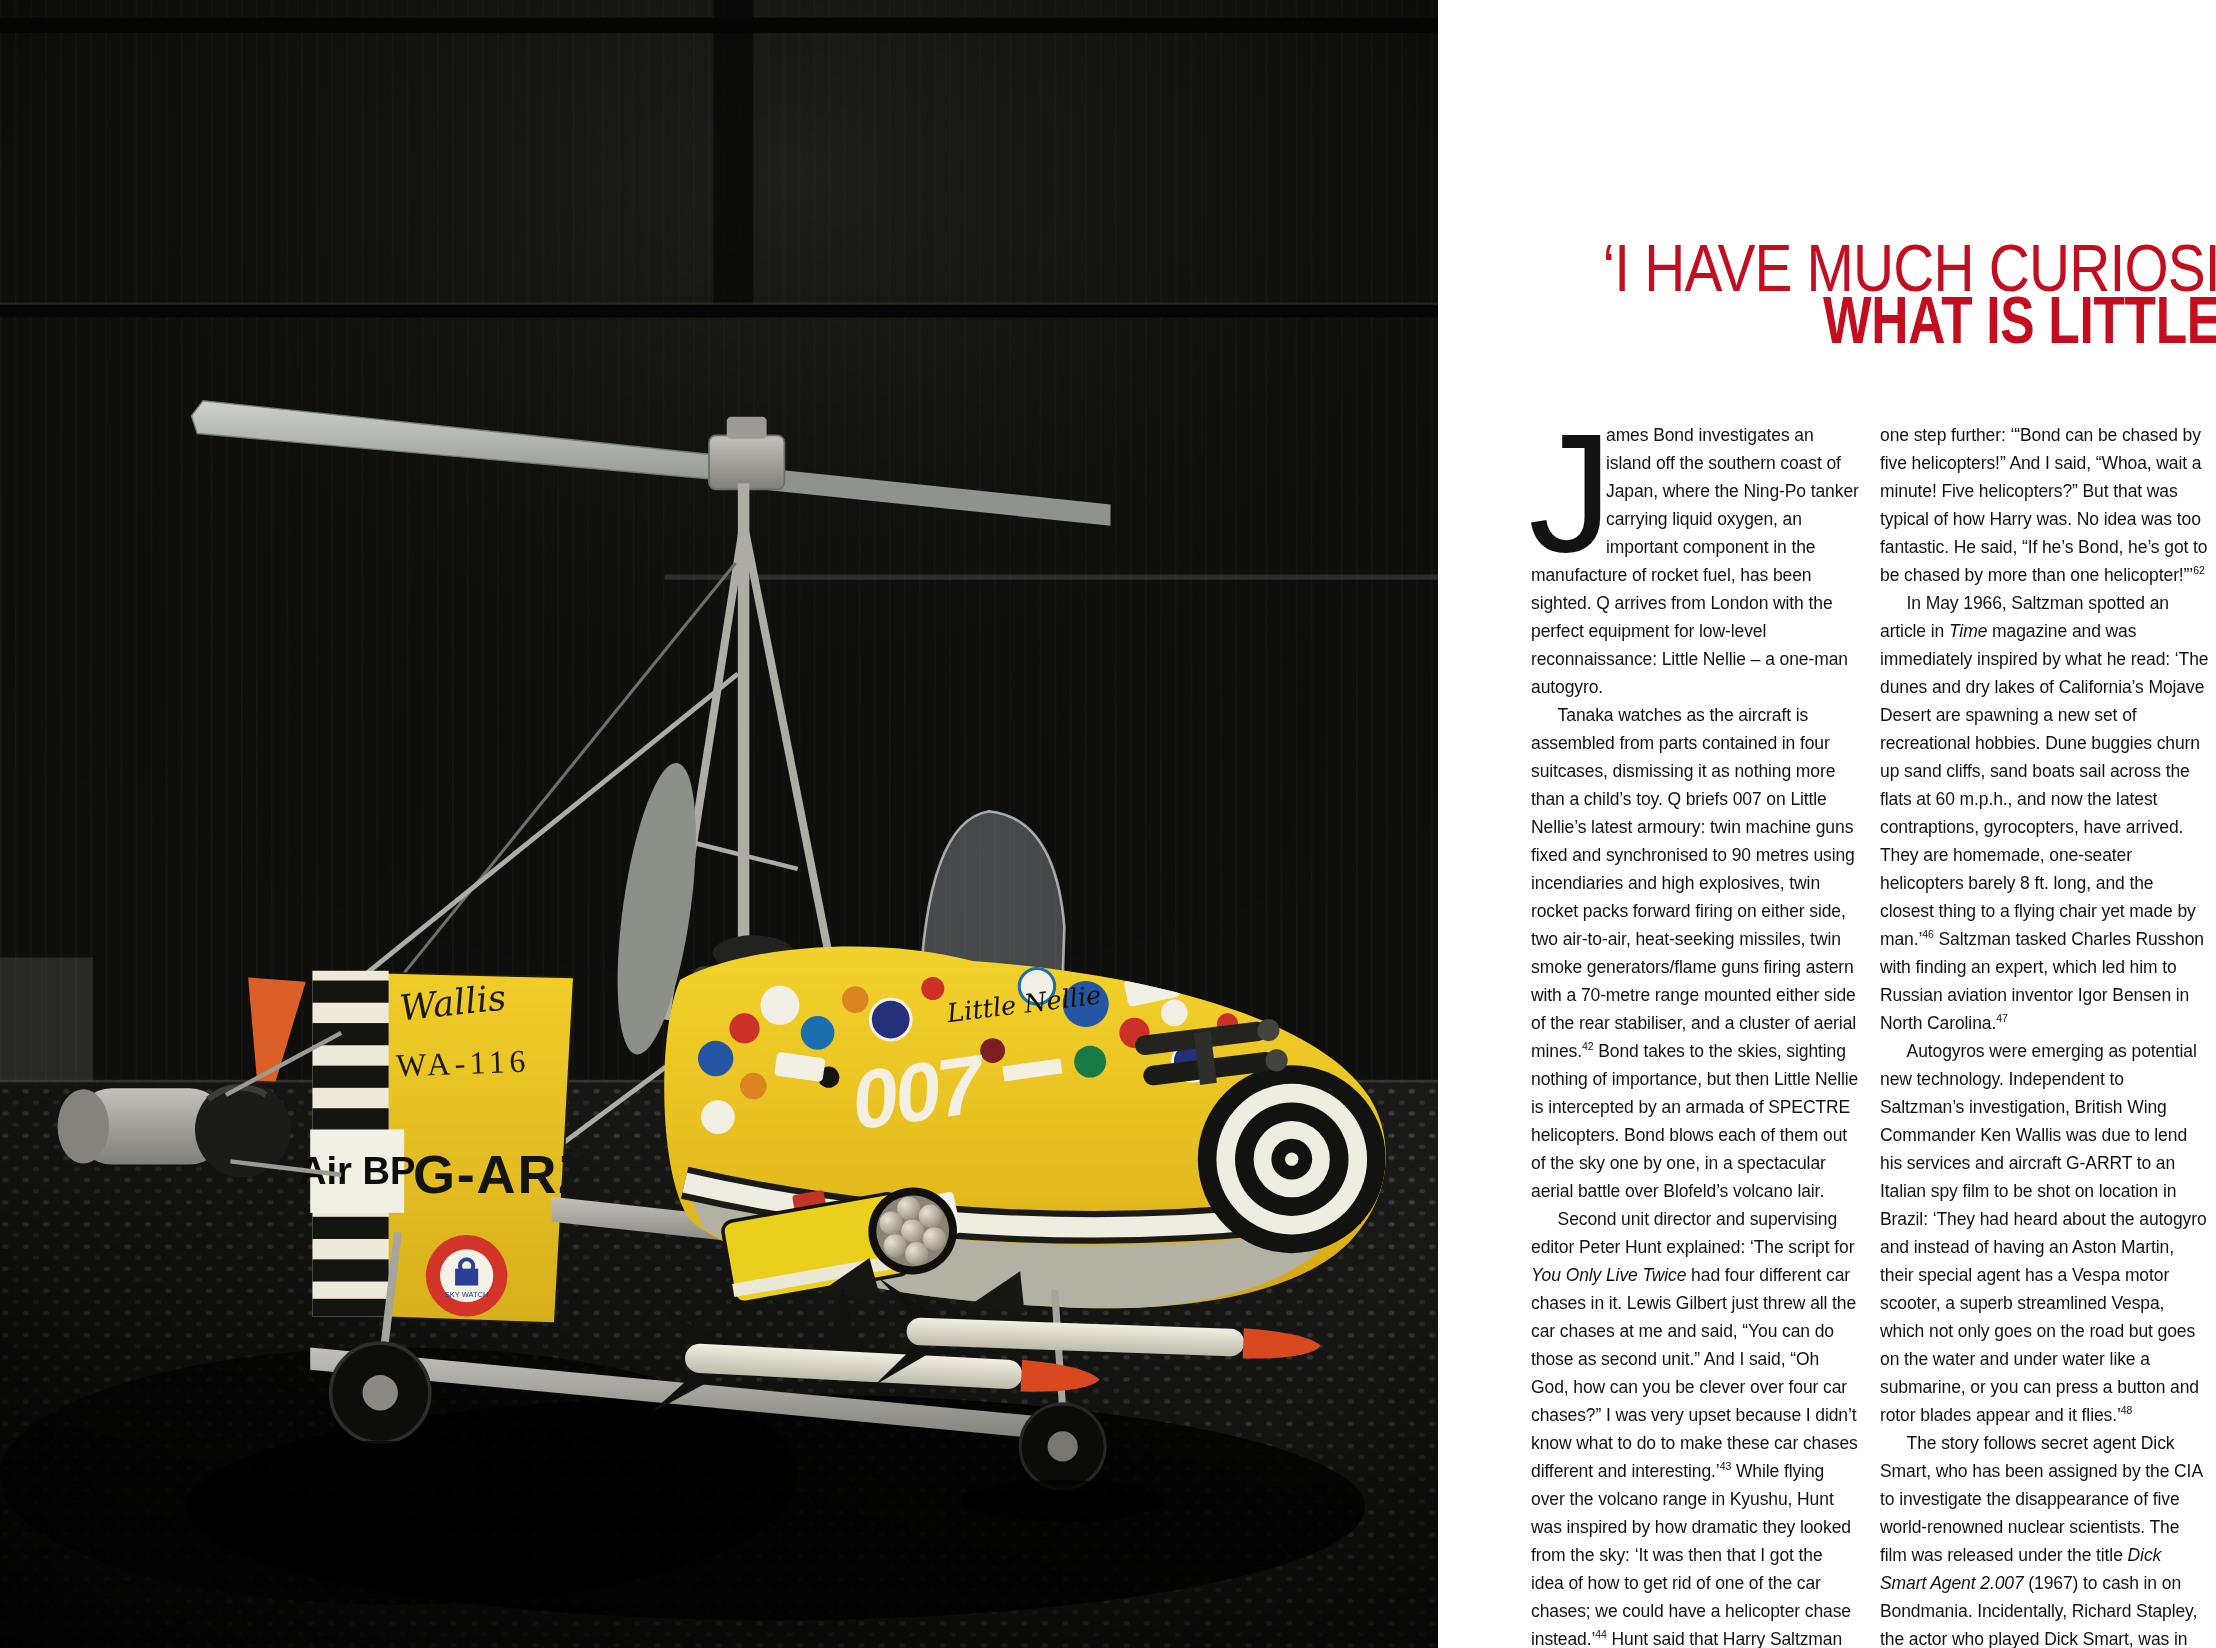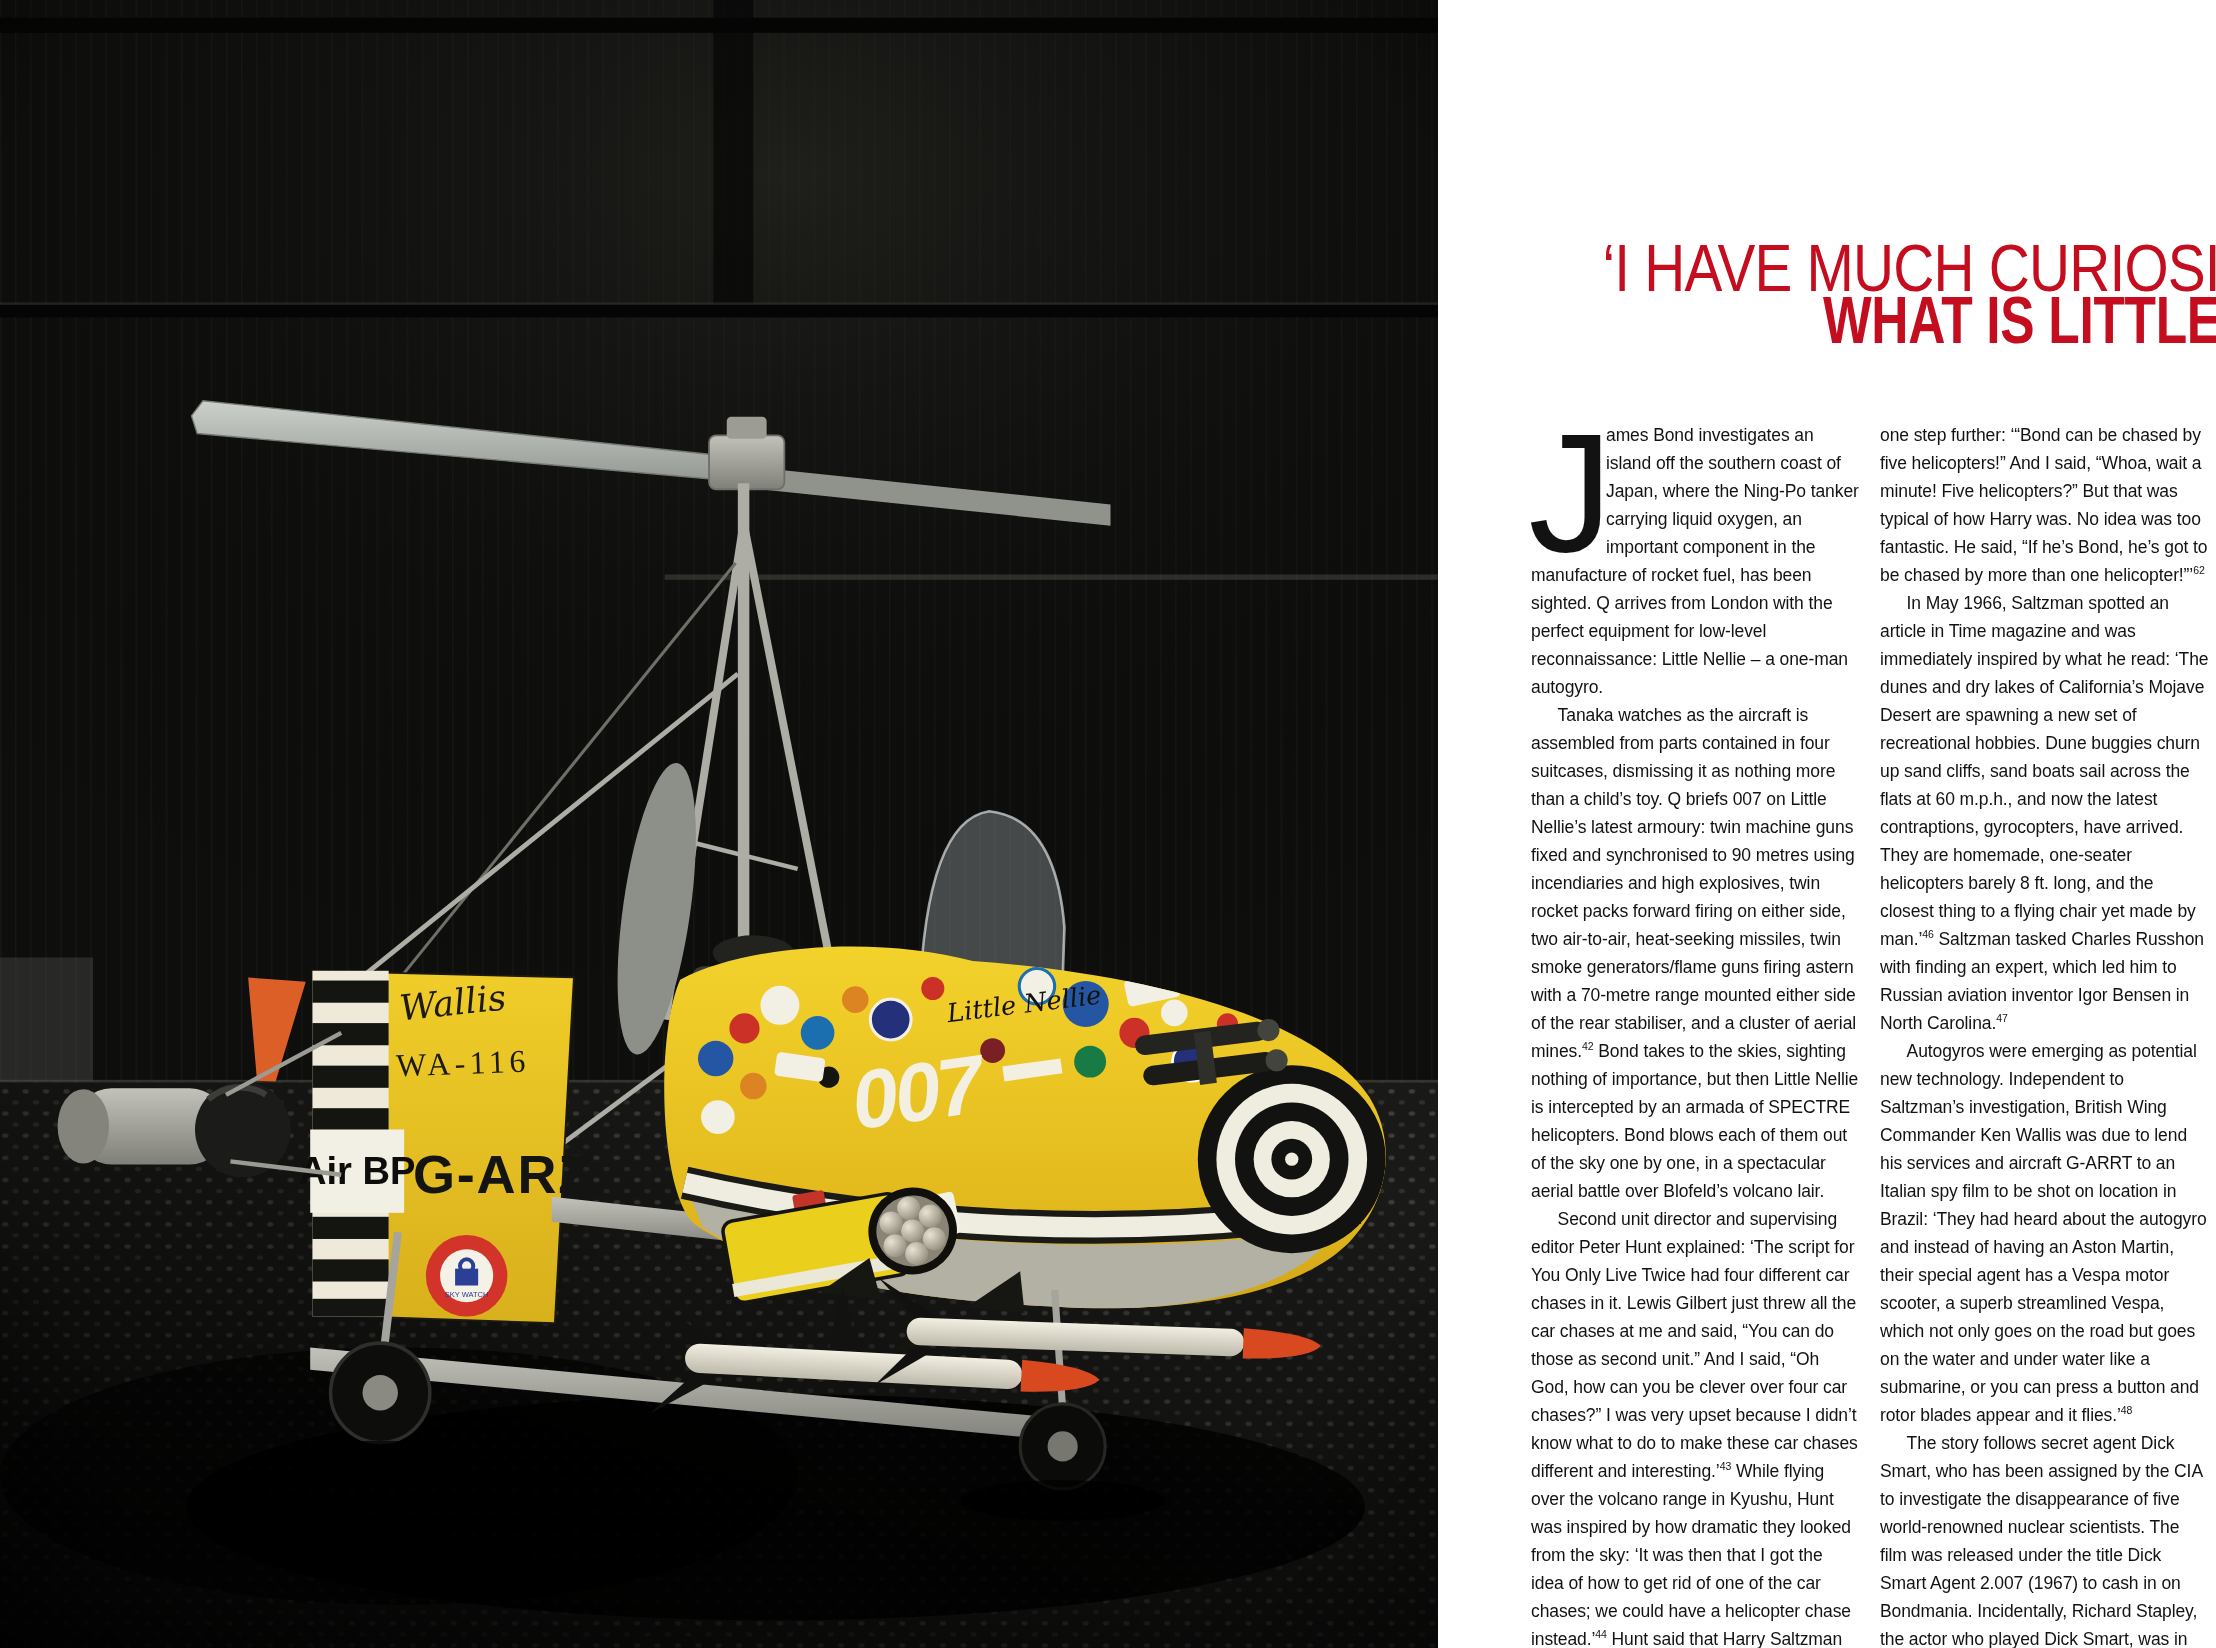--- a/index.html
+++ b/index.html
@@ -14,21 +14,21 @@
   .headline{position:absolute;left:0;top:243px;width:1023px;margin:0;text-align:right;color:#c40d1e;}
   .headline span{display:inline-block;white-space:nowrap;line-height:50px;}
   .hl1{font-size:66px;font-weight:400;letter-spacing:-0.9px;transform:scaleX(.86);transform-origin:100% 50%;}
   .hl2{font-size:66px;font-weight:700;letter-spacing:-0.4px;transform:scaleX(.78);transform-origin:100% 50%;margin-top:0.9px;}
   .col{position:absolute;top:421px;width:329px;font-size:17.5px;line-height:28px;letter-spacing:-0.1px;
        color:#121212;text-align:left;}
   .col1{left:93px;}
   .col2{left:442px;}
   .col p{margin:0;}
   .col p.ind{text-indent:26.6px;}
-  .it{}
+  .it{font-style:italic;}
   .sup{font-size:60%;vertical-align:super;line-height:0;}
   .dropbox{float:left;width:75px;height:140px;position:relative;}
   .dropcap{position:absolute;left:-2.7px;top:-13.3px;font-size:169px;line-height:1;font-weight:400;color:#121212;}
 </style>
 </head>
 <body>
 
 <div class="spread">
 
   <figure class="photo-left">

